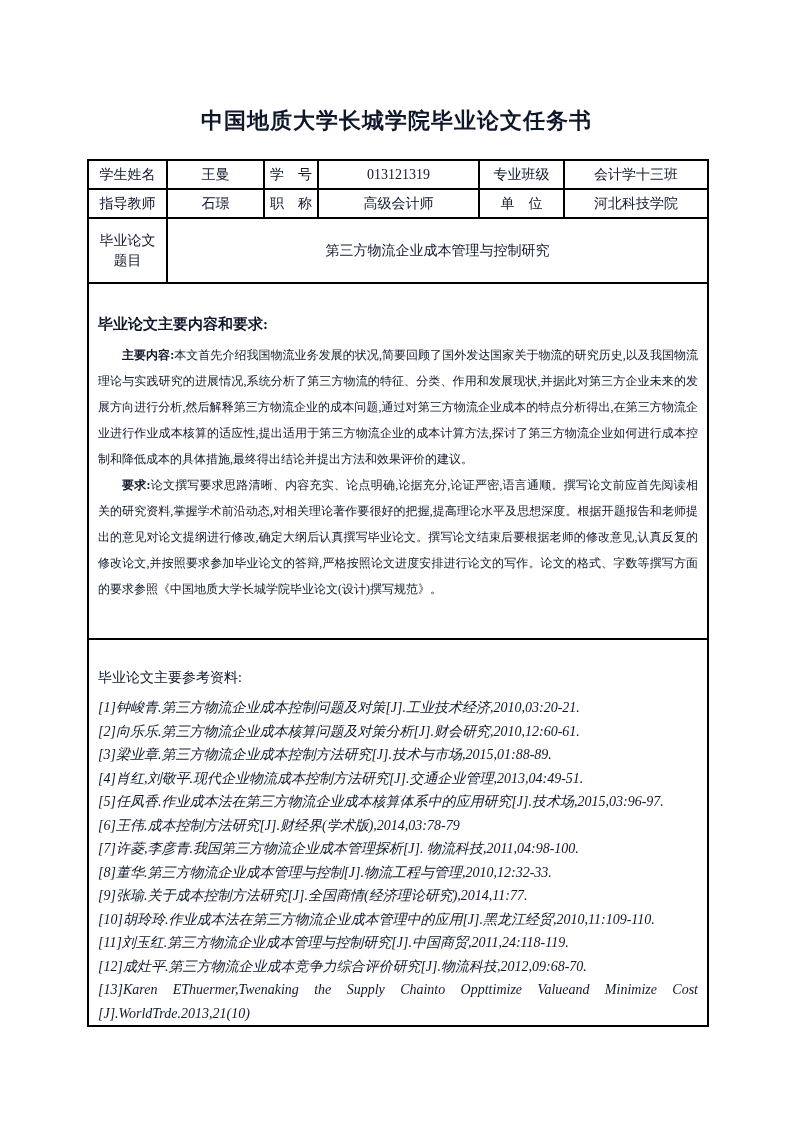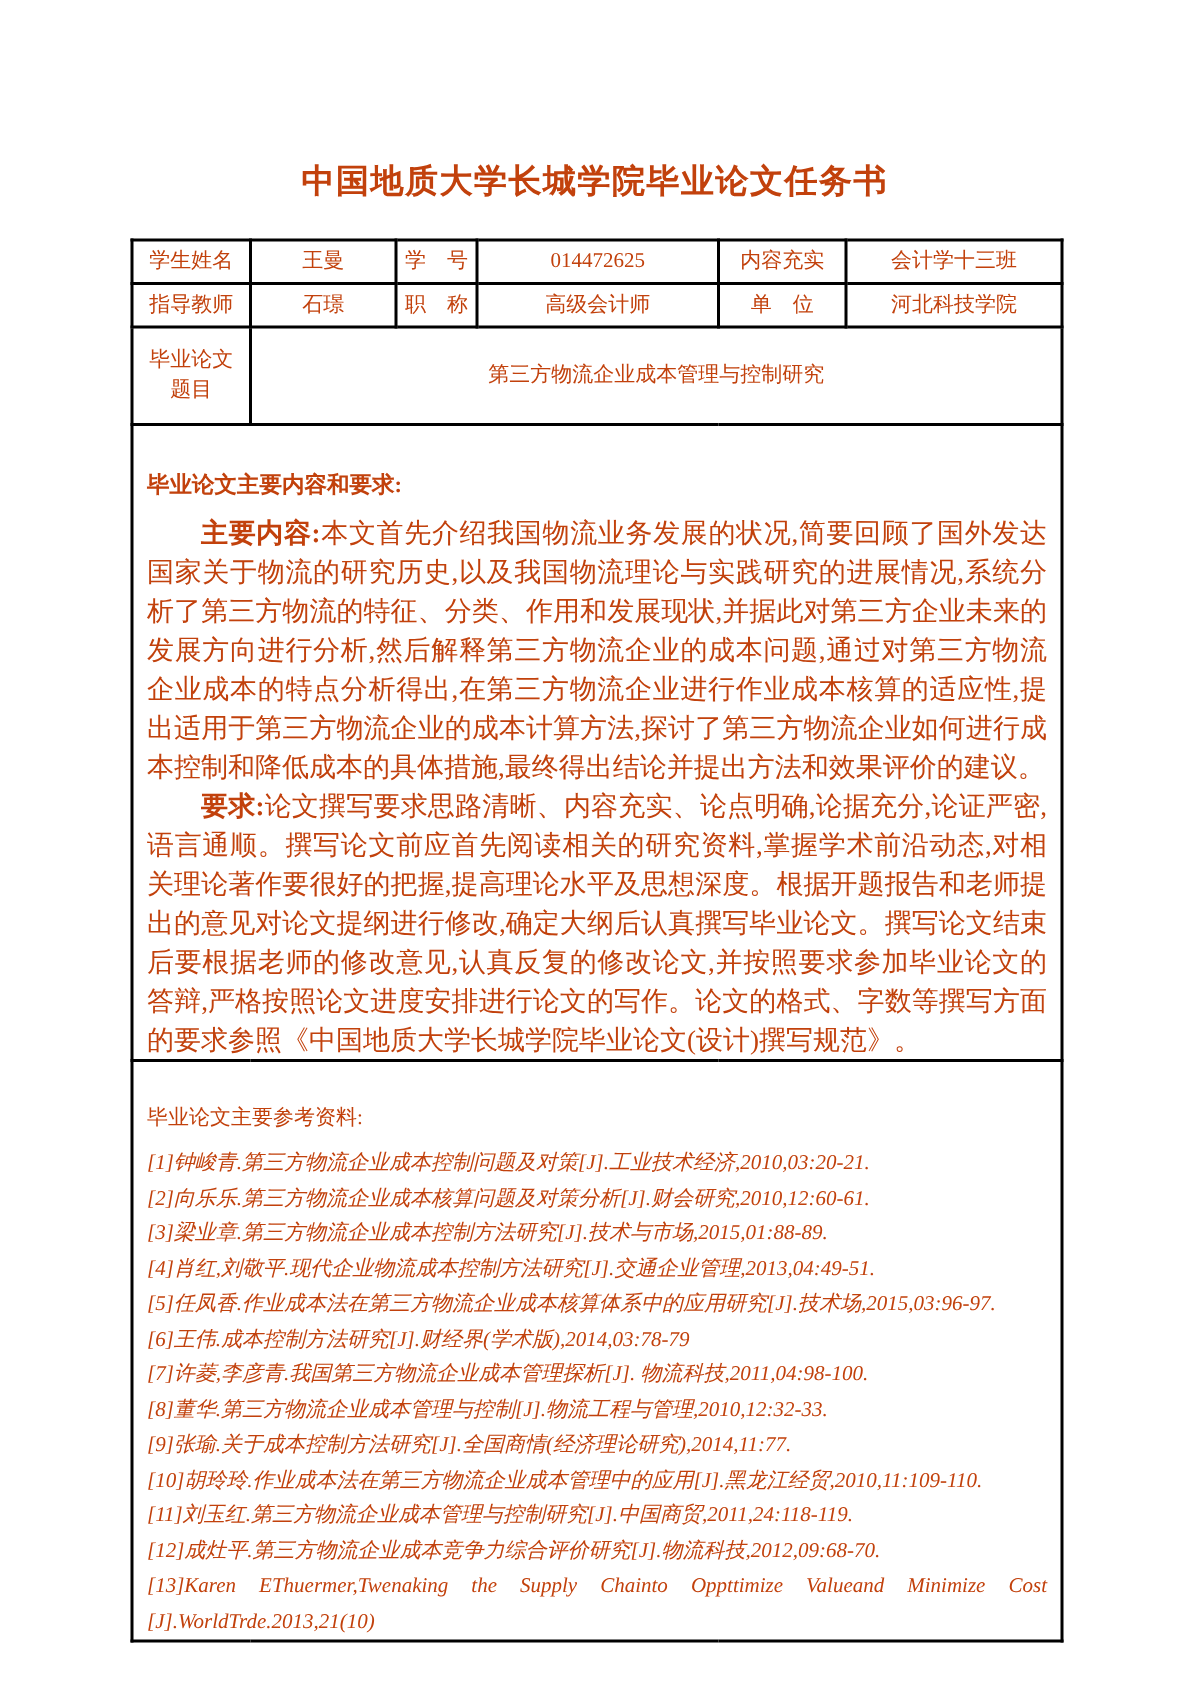--- a/index.html
+++ b/index.html
@@ -1,21 +1,21 @@
 <!DOCTYPE html>
 <html><head>
 <meta charset="utf-8">
 <style>
   html, body { margin: 0; padding: 0; background: #ffffff; }
   .page {
     position: relative;
     width: 793px;
     height: 1122px;
     background: #ffffff;
-    color: #c2410c;
+    color: #0f172a;
     font-family: "Liberation Serif", "DejaVu Serif", serif;
     overflow: hidden;
   }
   .doc-title {
     padding-top: 104px;
     text-align: center;
     font-family: "Liberation Sans", "DejaVu Sans", sans-serif;
     font-weight: 700;
     font-size: 22px;
     line-height: 34px;
@@ -48,21 +48,21 @@
   }
   .content-inner { padding: 14px 9px 0 9px; }
   .section-heading {
     font-weight: bold;
     font-size: 15px;
     line-height: 22px;
     margin: 15px 0 7px 0;
   }
   .body-para {
     margin: 0;
-    font-size: 18px;
+    font-size: 12px;
     line-height: 26px;
     text-align: justify;
     text-indent: 2em;
   }
   .body-para .para-label { font-weight: bold; }
   .refs-inner { padding: 27px 9px 0 9px; font-size: 14px; }
   .refs-heading {
     font-weight: normal;
     line-height: 22px;
     margin: 0 0 7px 0;
@@ -87,22 +87,22 @@
       <col style="width:54px">
       <col style="width:161px">
       <col style="width:85px">
       <col style="width:144px">
     </colgroup>
     <tbody>
       <tr class="r-small">
         <td class="lbl">学生姓名</td>
         <td class="val">王曼</td>
         <td class="lbl">学　号</td>
-        <td class="val">014472625</td>
-        <td class="lbl">内容充实</td>
+        <td class="val">013121319</td>
+        <td class="lbl">专业班级</td>
         <td class="val">会计学十三班</td>
       </tr>
       <tr class="r-small">
         <td class="lbl">指导教师</td>
         <td class="val">石璟</td>
         <td class="lbl">职　称</td>
         <td class="val">高级会计师</td>
         <td class="lbl">单　位</td>
         <td class="val">河北科技学院</td>
       </tr>

